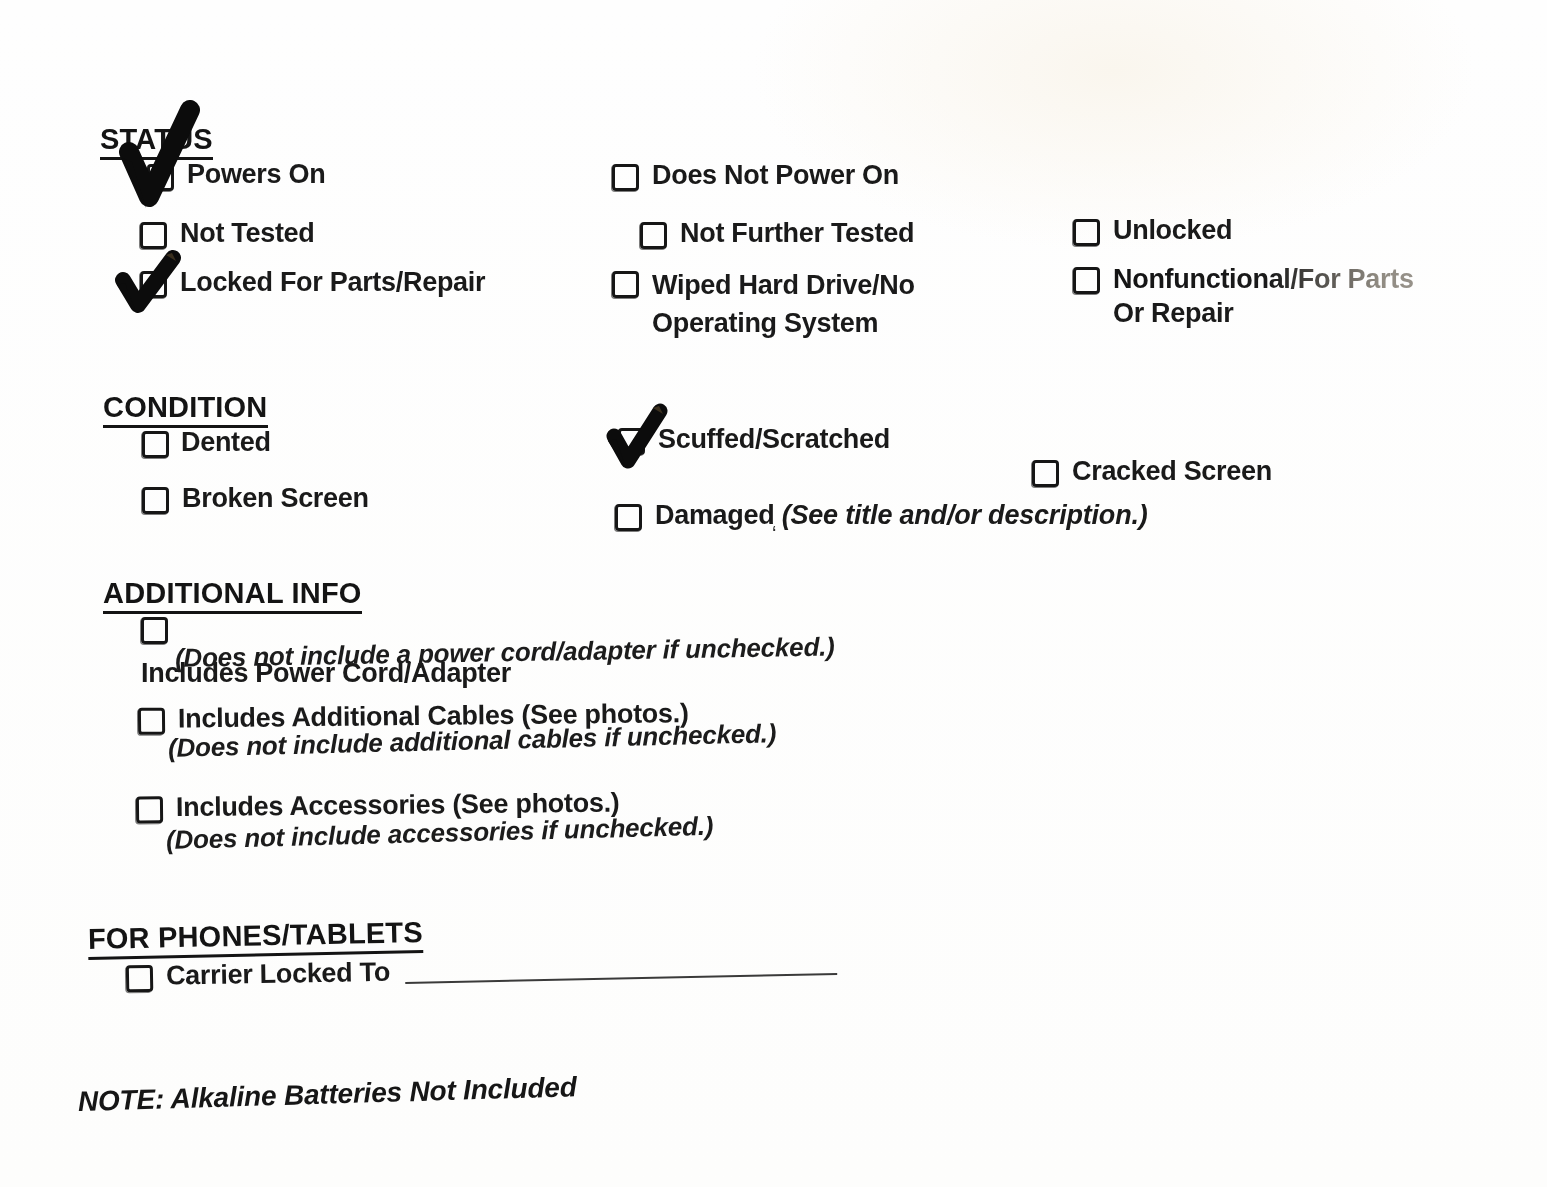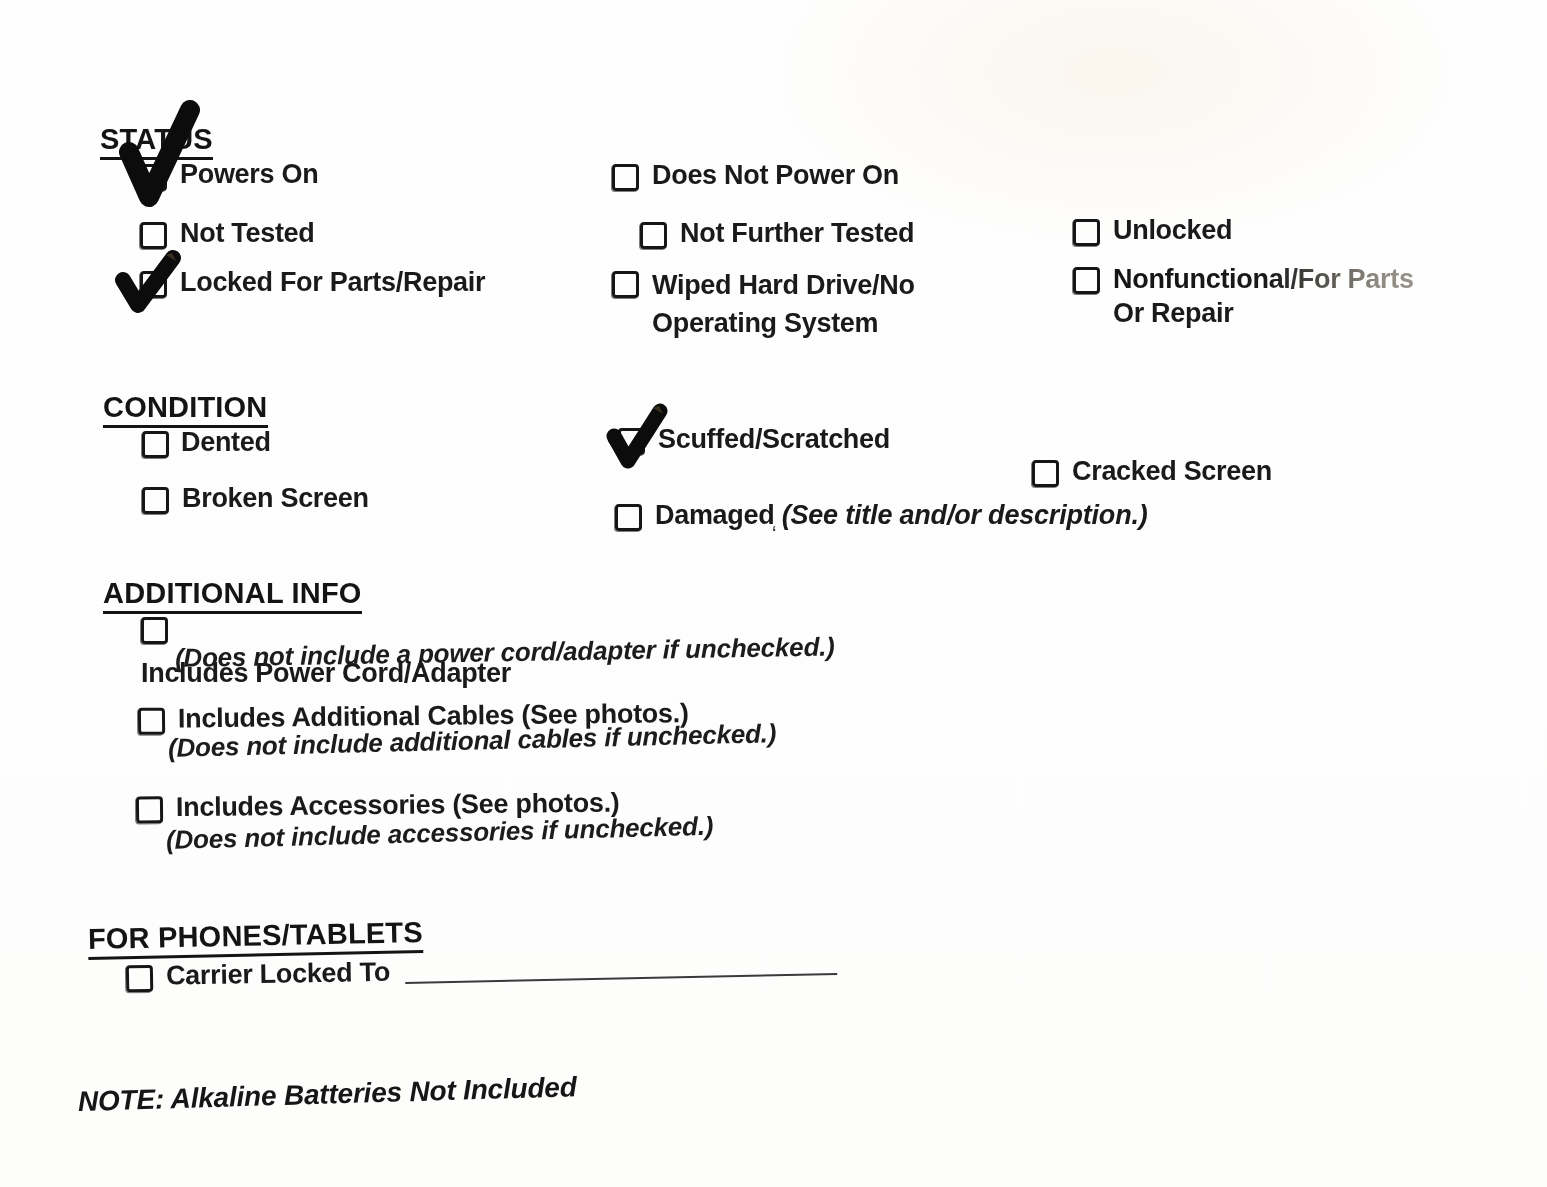--- a/index.html
+++ b/index.html
@@ -97,21 +97,21 @@
     color: #2c2c2c;
   }
 </style>
 </head>
 <body>
 
 <div class="sheet">
 
   <div class="heading" style="left:100px; top:124px;">STATUS</div>
 
-  <div class="row" style="left:140px; top:158px;align-items:flex-end;">
+  <div class="row" style="left:147px; top:158px;align-items:flex-end;">
     <span class="cb"></span>
     <span class="lbl">Powers On</span>
   </div>
 
   <div class="row" style="left:612px; top:159px;">
     <span class="cb"></span>
     <span class="lbl">Does Not Power On</span>
   </div>
 
   <div class="row" style="left:140px; top:217px;">

